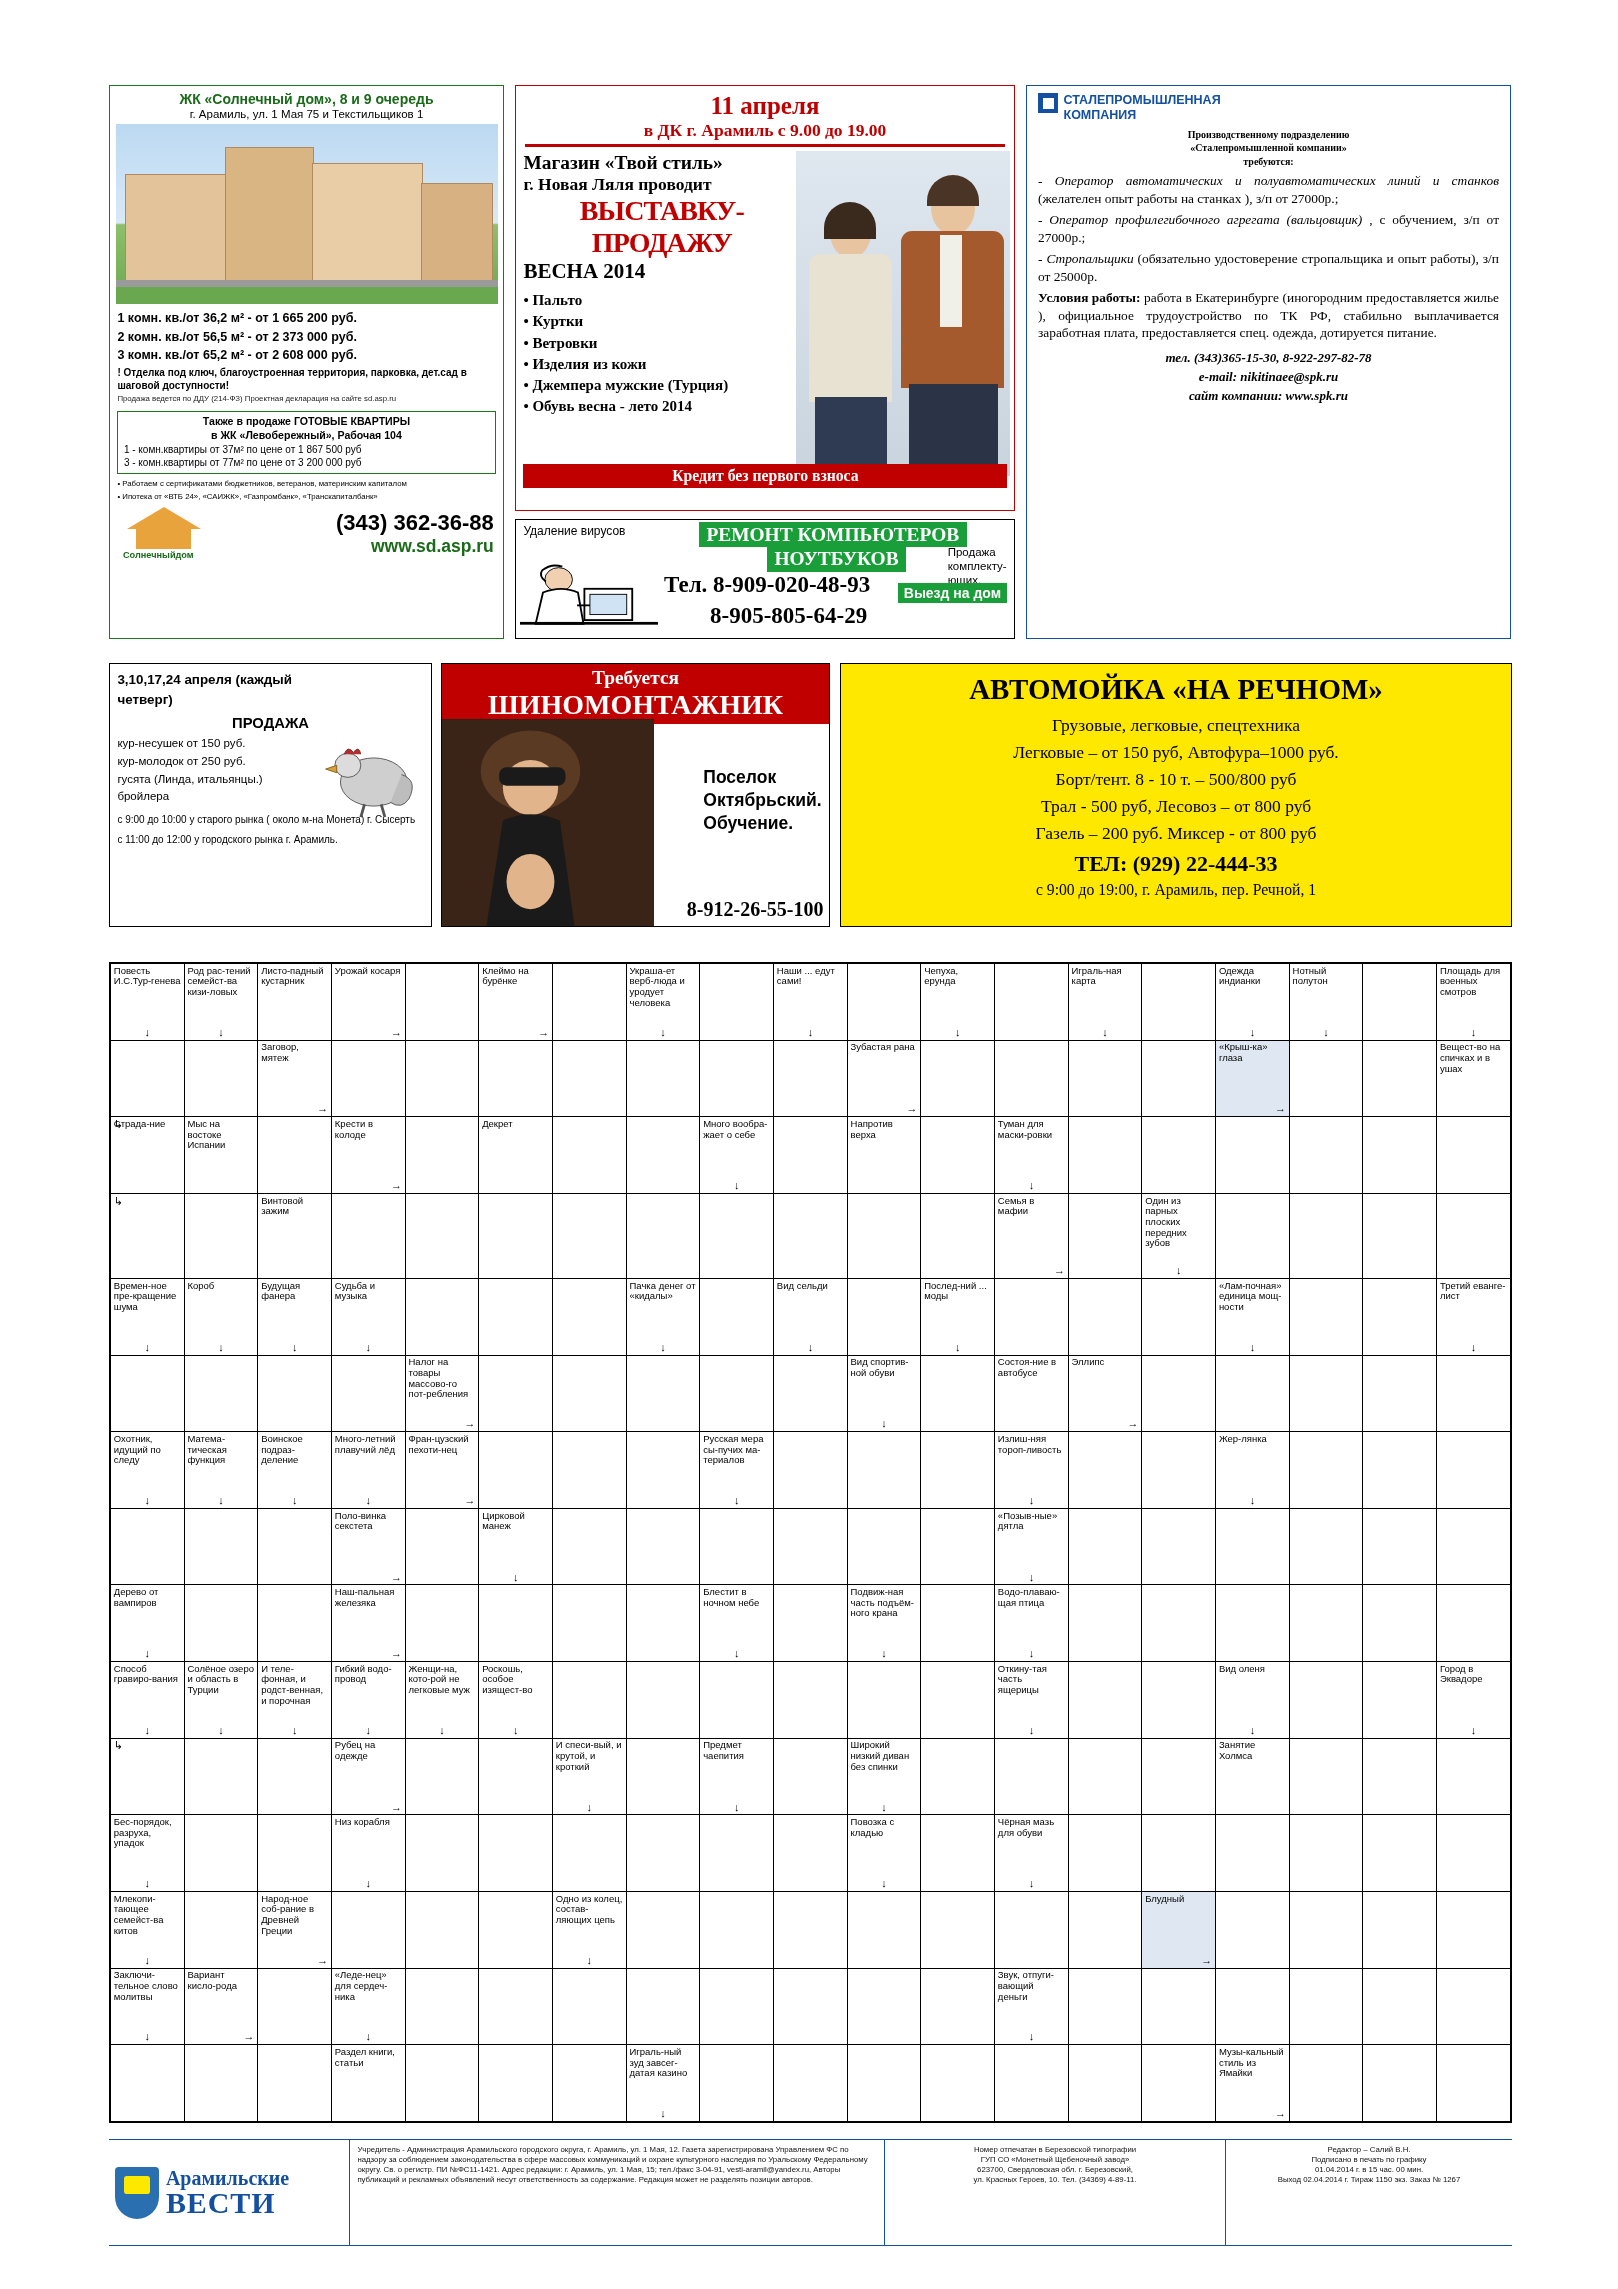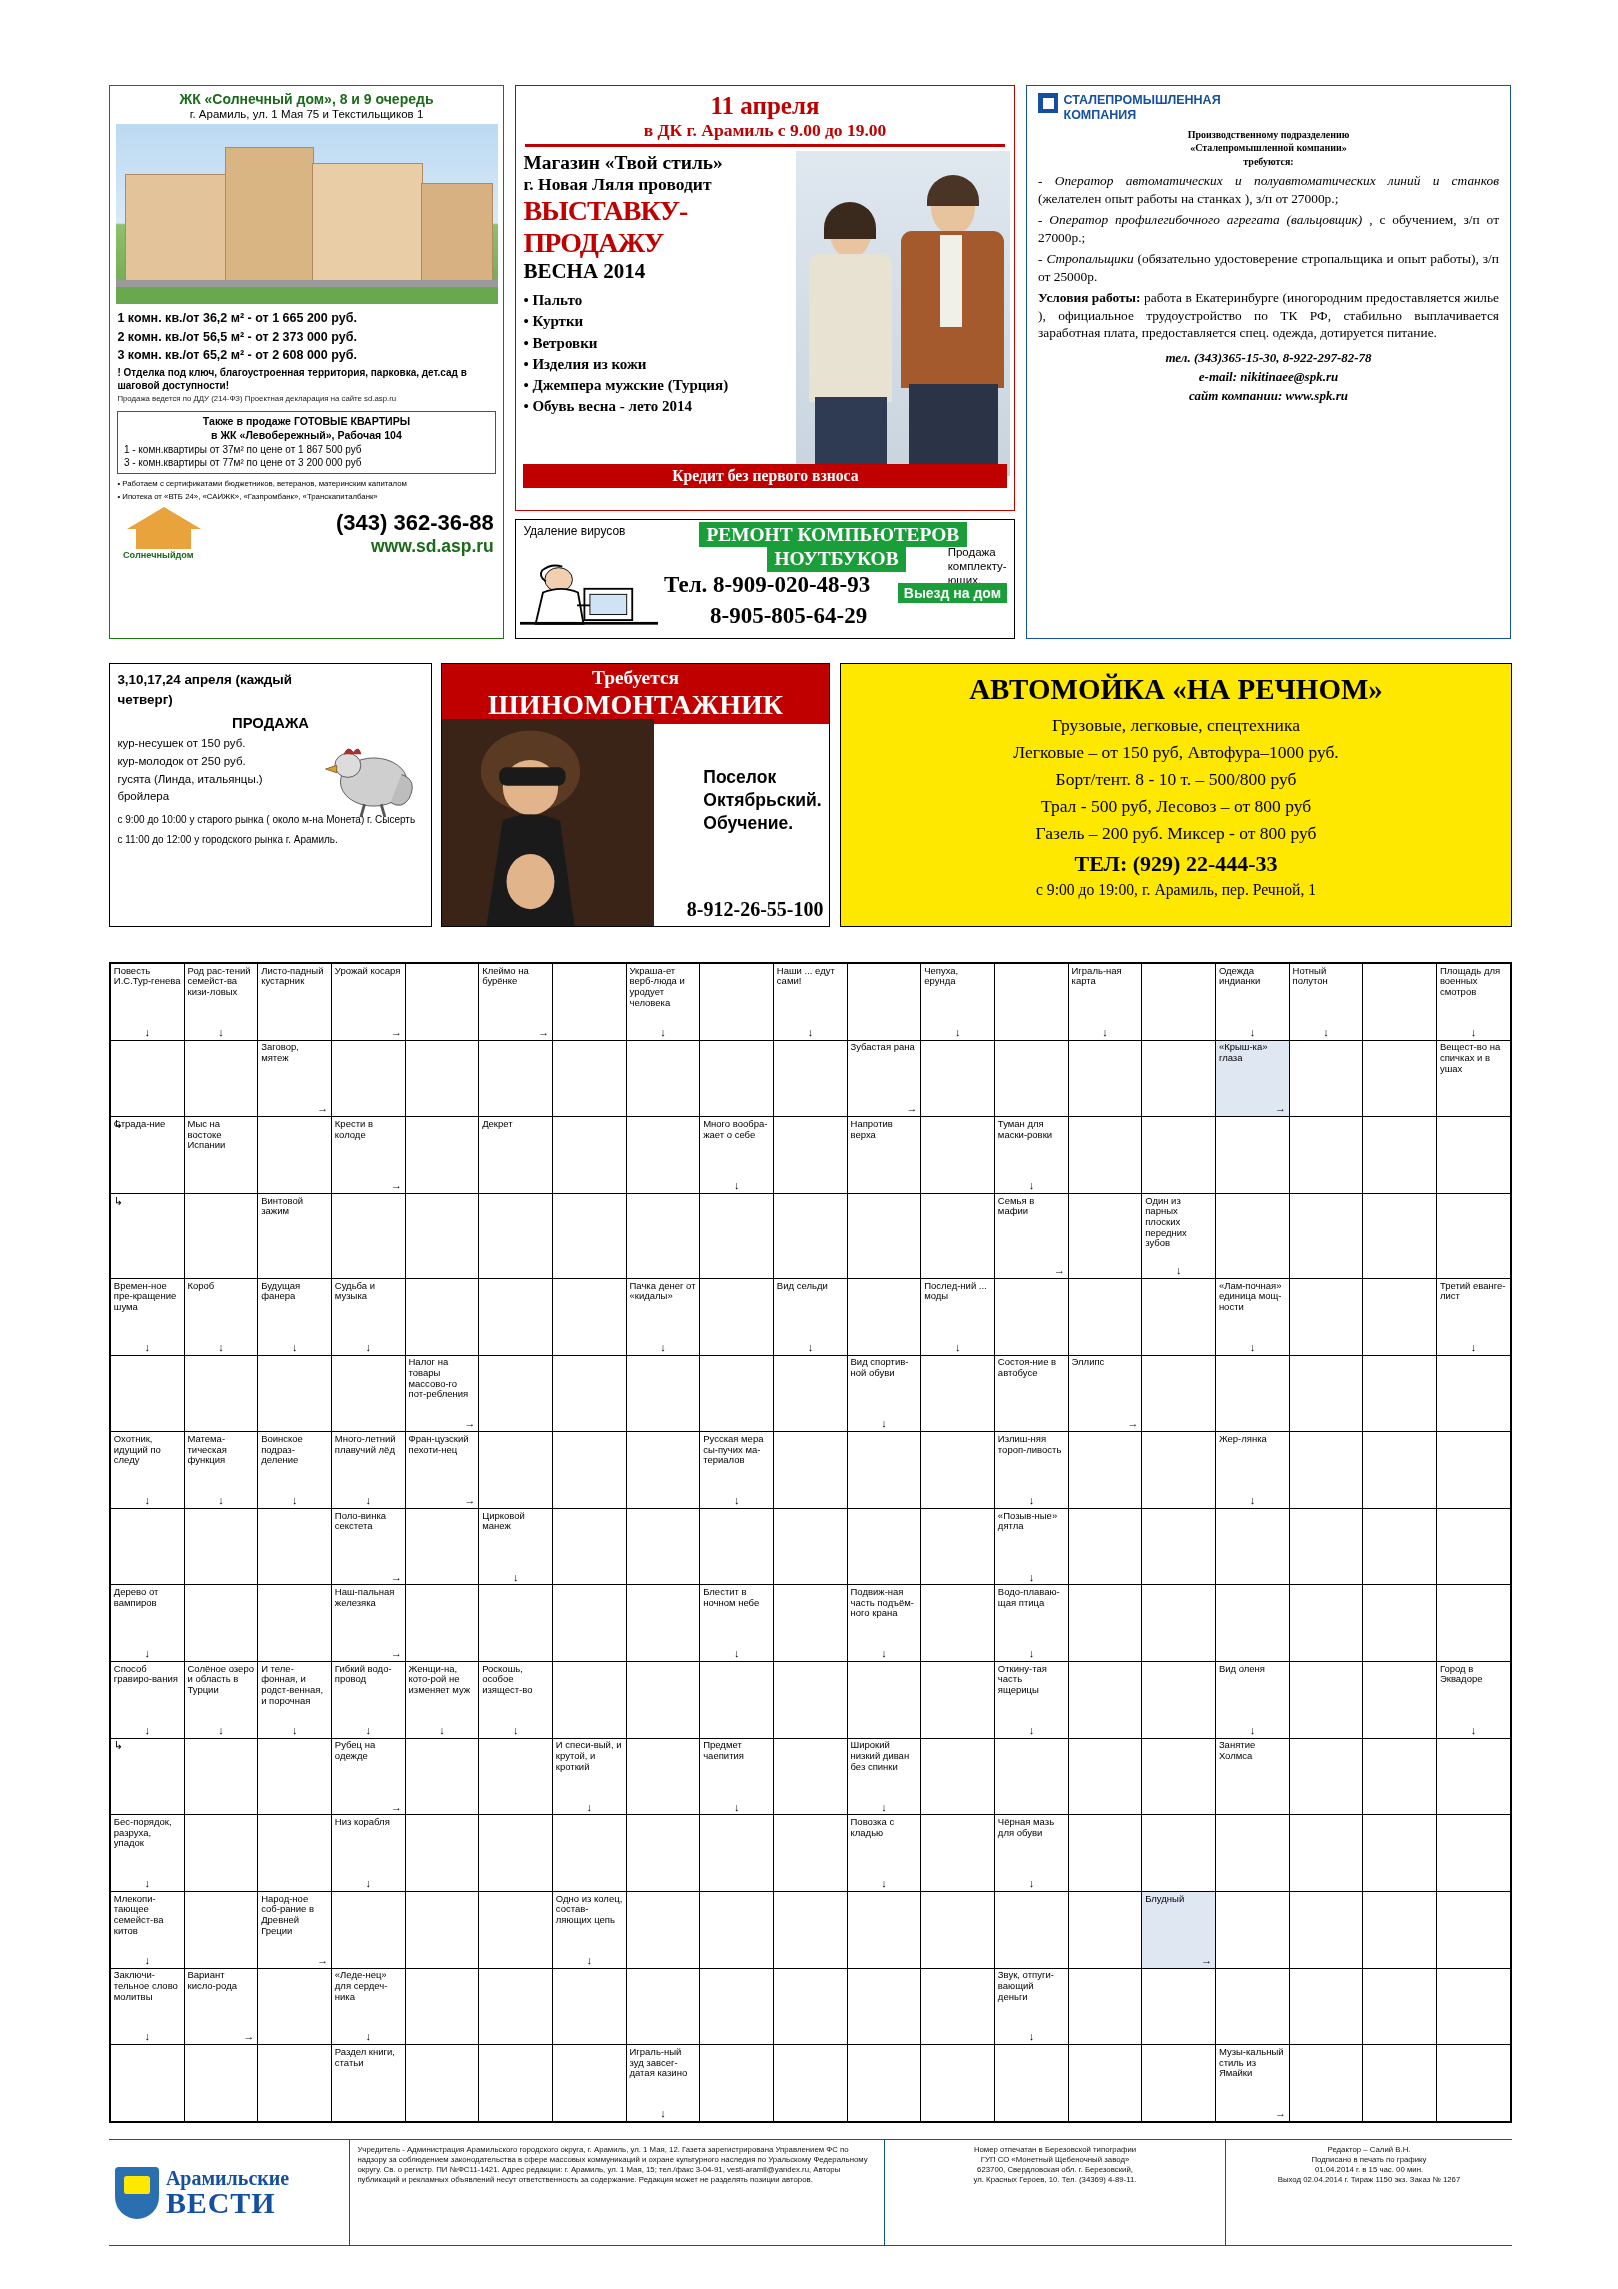--- a/index.html
+++ b/index.html
@@ -50,21 +50,21 @@
     border:1.8px solid #c00000; background:#ffffff;
   }
   .ex-top { background:#fff; text-align:center; }
   .ex-date { color:#c00000; font-weight:bold; font-size:25px; font-family:"Liberation Serif", serif; padding-top:5.5px;}
   .ex-place { color:#c00000; font-weight:bold; font-size:17.5px; font-family:"Liberation Serif", serif;}
   .ex-line { height:2.8px; background:#c00000; margin:3.7px 9.2px; }
   .ex-body { position:relative; height:341px; }
   .ex-left { position:absolute; left:7.4px; top:1.8px; width:277px; }
   .ex-shop { font-size:19.4px; font-weight:bold; font-family:"Liberation Serif", serif; }
   .ex-city { font-size:17.5px; font-weight:bold; font-family:"Liberation Serif", serif; }
-  .ex-big { font-size:28px; font-weight:bold; color:#c00000; font-family:"Liberation Serif", serif; letter-spacing:-0.9px;}
+  .ex-big { font-size:28px; font-weight:bold; color:#c00000; font-family:"Liberation Serif", serif; letter-spacing:-0.9px;text-align:center;}
   .ex-season { font-size:21px; font-weight:bold; font-family:"Liberation Serif", serif; }
   .ex-list { font-size:15px; font-weight:bold; font-family:"Liberation Serif", serif; line-height:1.42; margin-top:5.5px;}
   .ex-credit { position:absolute; left:7.4px; bottom:3.7px; width:484px; background:#c00000; color:#fff;
      text-align:center; font-weight:bold; font-size:15.7px; font-family:"Liberation Serif", serif; padding:2.8px 0;}
   .ex-photo { position:absolute; right:3.7px; top:0; width:214px; height:325px;
      background:linear-gradient(#dfe7ef,#c9d4de); overflow:hidden;}
   .p-person { position:absolute; bottom:0; }
   .p-head { border-radius:50%; }
   .p-body { border-radius:11px 11px 0 0; }
 
@@ -548,21 +548,21 @@
             <td class="empty"></td>
             <td class="empty"></td>
             <td class="empty"></td>
             <td class="empty"></td>
           </tr>
           <tr>
             <td class="clue"><span>Способ гравиро-вания</span><span class="arrow a-down">↓</span></td>
             <td class="clue"><span>Солёное озеро и область в Турции</span><span class="arrow a-down">↓</span></td>
             <td class="clue"><span>И теле-фонная, и родст-венная, и порочная</span><span class="arrow a-down">↓</span></td>
             <td class="clue"><span>Гибкий водо-провод</span><span class="arrow a-down">↓</span></td>
-            <td class="clue"><span>Женщи-на, кото-рой не изменяет муж</span><span class="arrow a-down">↓</span></td>
+            <td class="clue"><span>Женщи-на, кото-рой не легковые муж</span><span class="arrow a-down">↓</span></td>
             <td class="clue"><span>Роскошь, особое изящест-во</span><span class="arrow a-down">↓</span></td>
             <td class="empty"></td>
             <td class="empty"></td>
             <td class="empty"></td>
             <td class="empty"></td>
             <td class="empty"></td>
             <td class="empty"></td>
             <td class="clue"><span>Откину-тая часть ящерицы</span><span class="arrow a-down">↓</span></td>
             <td class="empty"></td>
             <td class="empty"></td>

